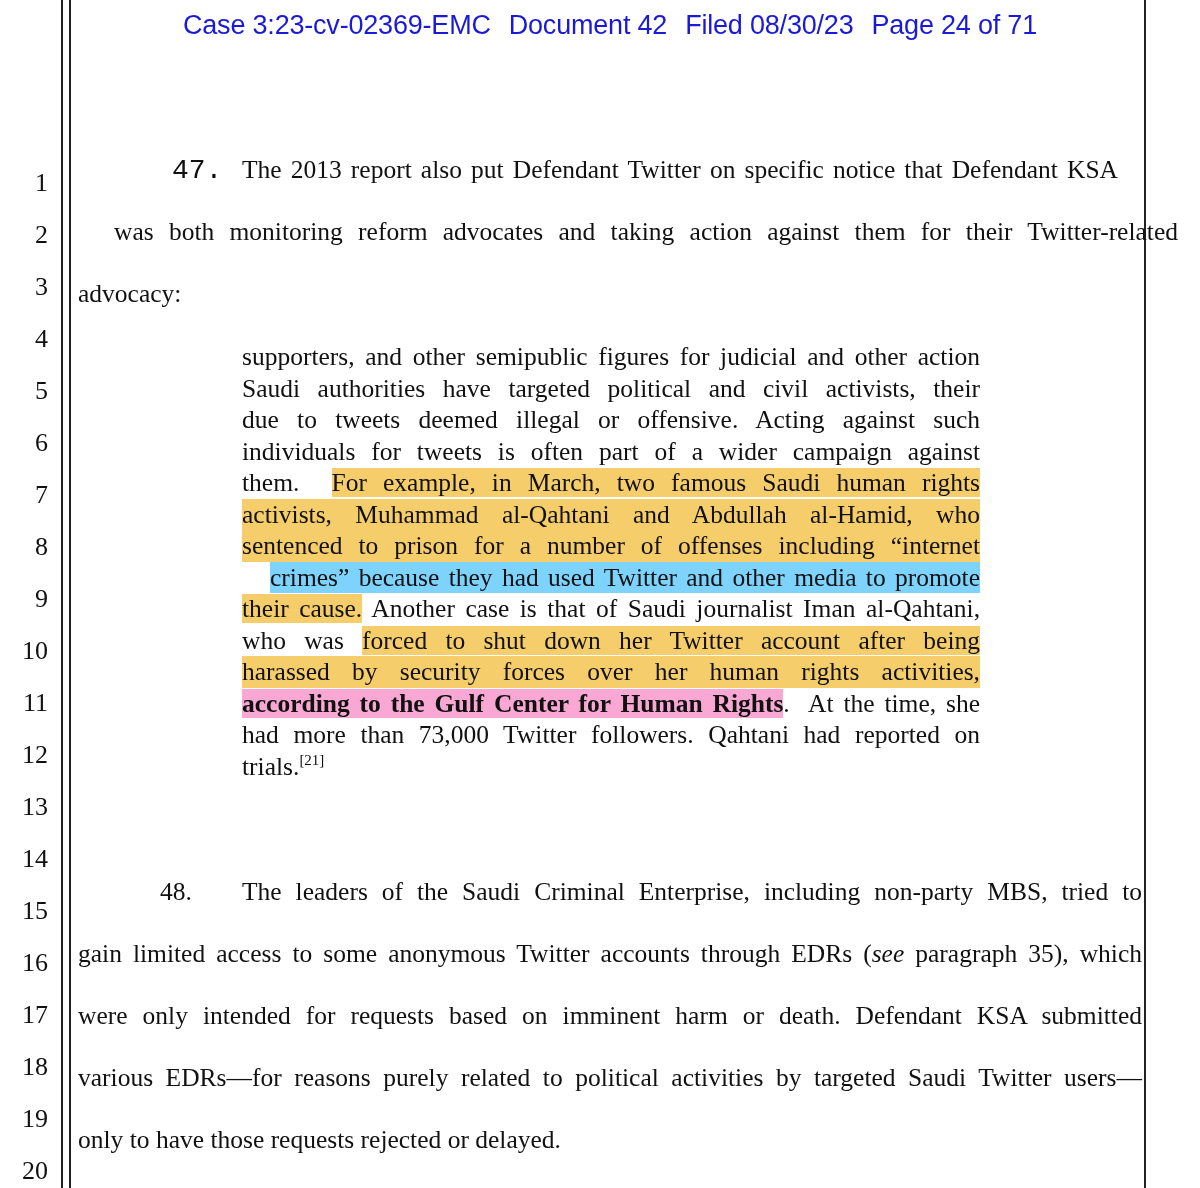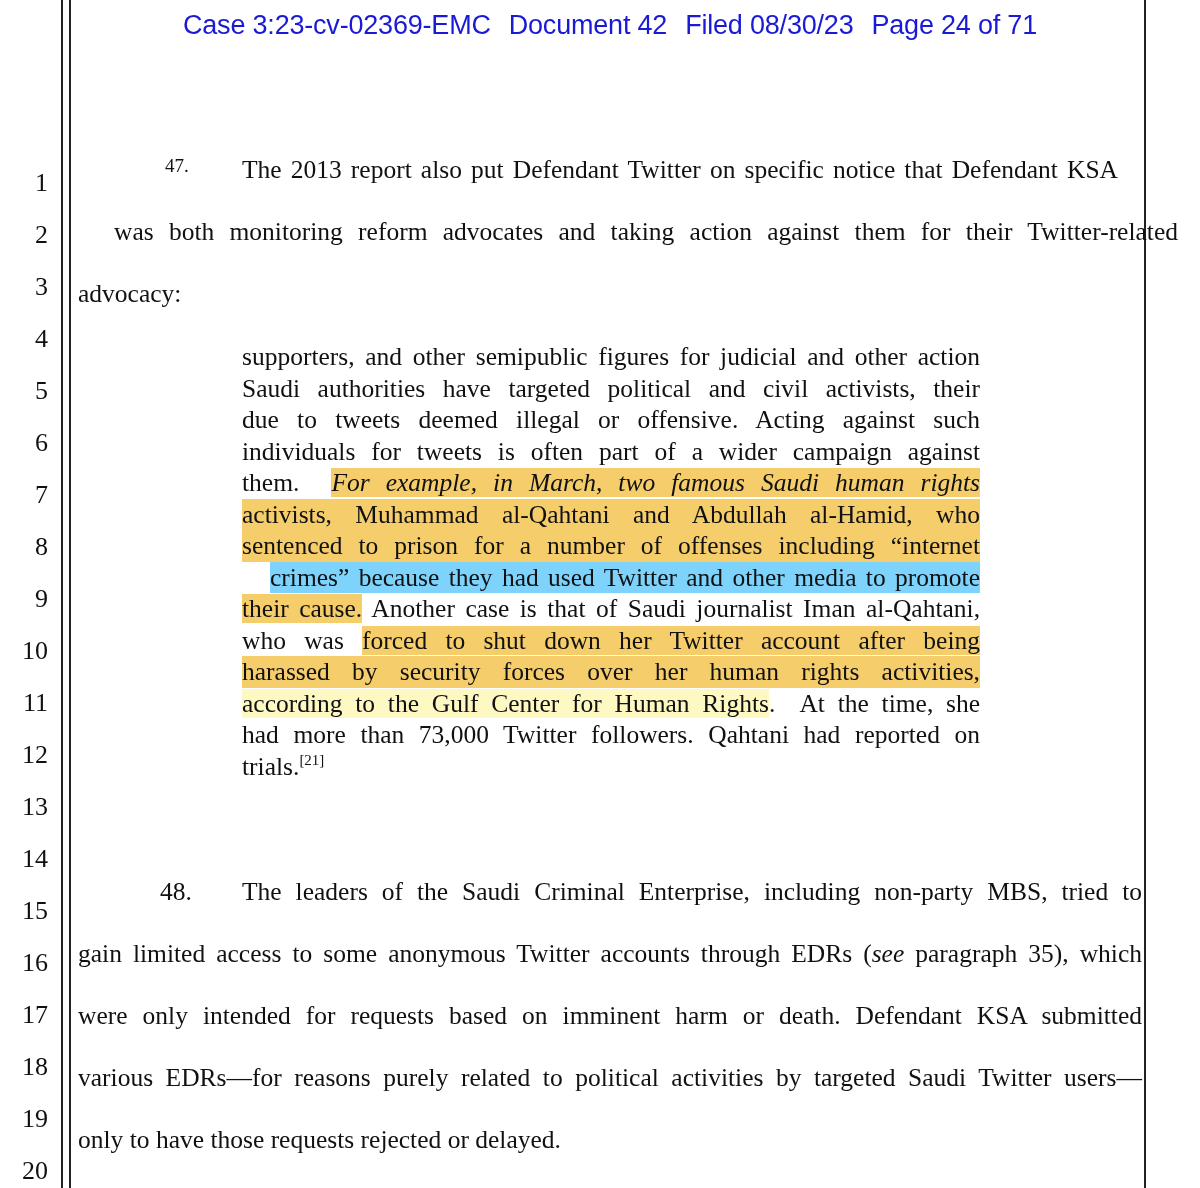--- a/index.html
+++ b/index.html
@@ -47,39 +47,39 @@
   <div class="lnum" style="top:844px">14</div>
   <div class="lnum" style="top:896px">15</div>
   <div class="lnum" style="top:948px">16</div>
   <div class="lnum" style="top:1000px">17</div>
   <div class="lnum" style="top:1052px">18</div>
   <div class="lnum" style="top:1104px">19</div>
   <div class="lnum" style="top:1156px">20</div>
 </div>
 
 <div>
-  <div style="position:absolute; top:155px; left:165px; font-size:19px;">47.</div>
+  <div style="position:absolute; top:155px; left:172px; font-size:28px;font-family:Liberation Mono, monospace;">47.</div>
   <div class="body-line" style="top:155px; left:242px; width:876px;">The 2013 report also put Defendant Twitter on specific notice that Defendant KSA</div>
   <div class="body-line" style="top:217px;margin-left:36px;">was both monitoring reform advocates and taking action against them for their Twitter-related</div>
   <div class="body-line last" style="top:279px;">advocacy:</div>
 </div>
 
 <div class="quote" style="top:341px;">
   <span class="q">supporters, and other semipublic figures for judicial and other action</span>
   <span class="q">Saudi authorities have targeted political and civil activists, their</span>
   <span class="q">due to tweets deemed illegal or offensive.  Acting against such</span>
   <span class="q">individuals for tweets is often part of a wider campaign against</span>
-  <span class="q"><span style="white-space:pre">them.  </span><span class="hl" style="background: rgb(245, 205, 107); font-style: italic;">For example, in March, two famous Saudi human rights</span></span>
+  <span class="q"><span style="white-space:pre">them.  </span><span class="hl" style="background: rgb(245, 205, 107);">For example, in March, two famous Saudi human rights</span></span>
   <span class="q hl" style="background: rgb(245, 205, 107);">activists, Muhammad al-Qahtani and Abdullah al-Hamid, who</span>
   <span class="q hl" style="background: rgb(245, 205, 107);">sentenced to prison for a number of offenses including “internet</span>
   <span class="q hl" style="background: #7dd3fc; margin-left: 28px;">crimes” because they had used Twitter and other media to promote</span>
   <span class="q"><span class="hl" style="background: rgb(245, 205, 107);">their cause.</span><span style="white-space:pre"> Another case is that of Saudi journalist Iman al-Qahtani,</span></span>
   <span class="q"><span style="white-space:pre">who was </span><span class="hl" style="background: rgb(245, 205, 107);">forced to shut down her Twitter account after being</span></span>
   <span class="q hl" style="background: rgb(245, 205, 107);">harassed by security forces over her human rights activities,</span>
-  <span class="q"><span class="hl" style="background: #fef9c3;">according to the Gulf Center for Human Rights</span><span style="white-space:pre">.  At the time, she</span></span>
+  <span class="q"><span class="hl" style="background: #f9a8d4; font-weight: bold;">according to the Gulf Center for Human Rights</span><span style="white-space:pre">.  At the time, she</span></span>
   <span class="q">had more than 73,000 Twitter followers.  Qahtani had reported on</span>
   <span class="q last"><span>trials.</span><sup>[21]</sup></span>
 </div>
 
 <div>
   <div style="position:absolute; top:877px; left:160px; font-size:25.5px;">48.</div>
   <div class="body-line" style="top:877px; left:242px; width:900px;">The leaders of the Saudi Criminal Enterprise, including non-party MBS, tried to</div>
   <div class="body-line" style="top:939px;"><span style="white-space:pre">gain limited access to some anonymous Twitter accounts through EDRs (</span><em>see</em><span style="white-space:pre"> paragraph 35), which</span></div>
   <div class="body-line" style="top:1001px;">were only intended for requests based on imminent harm or death.  Defendant KSA submitted</div>
   <div class="body-line" style="top:1063px;">various EDRs—for reasons purely related to political activities by targeted Saudi Twitter users—</div>

